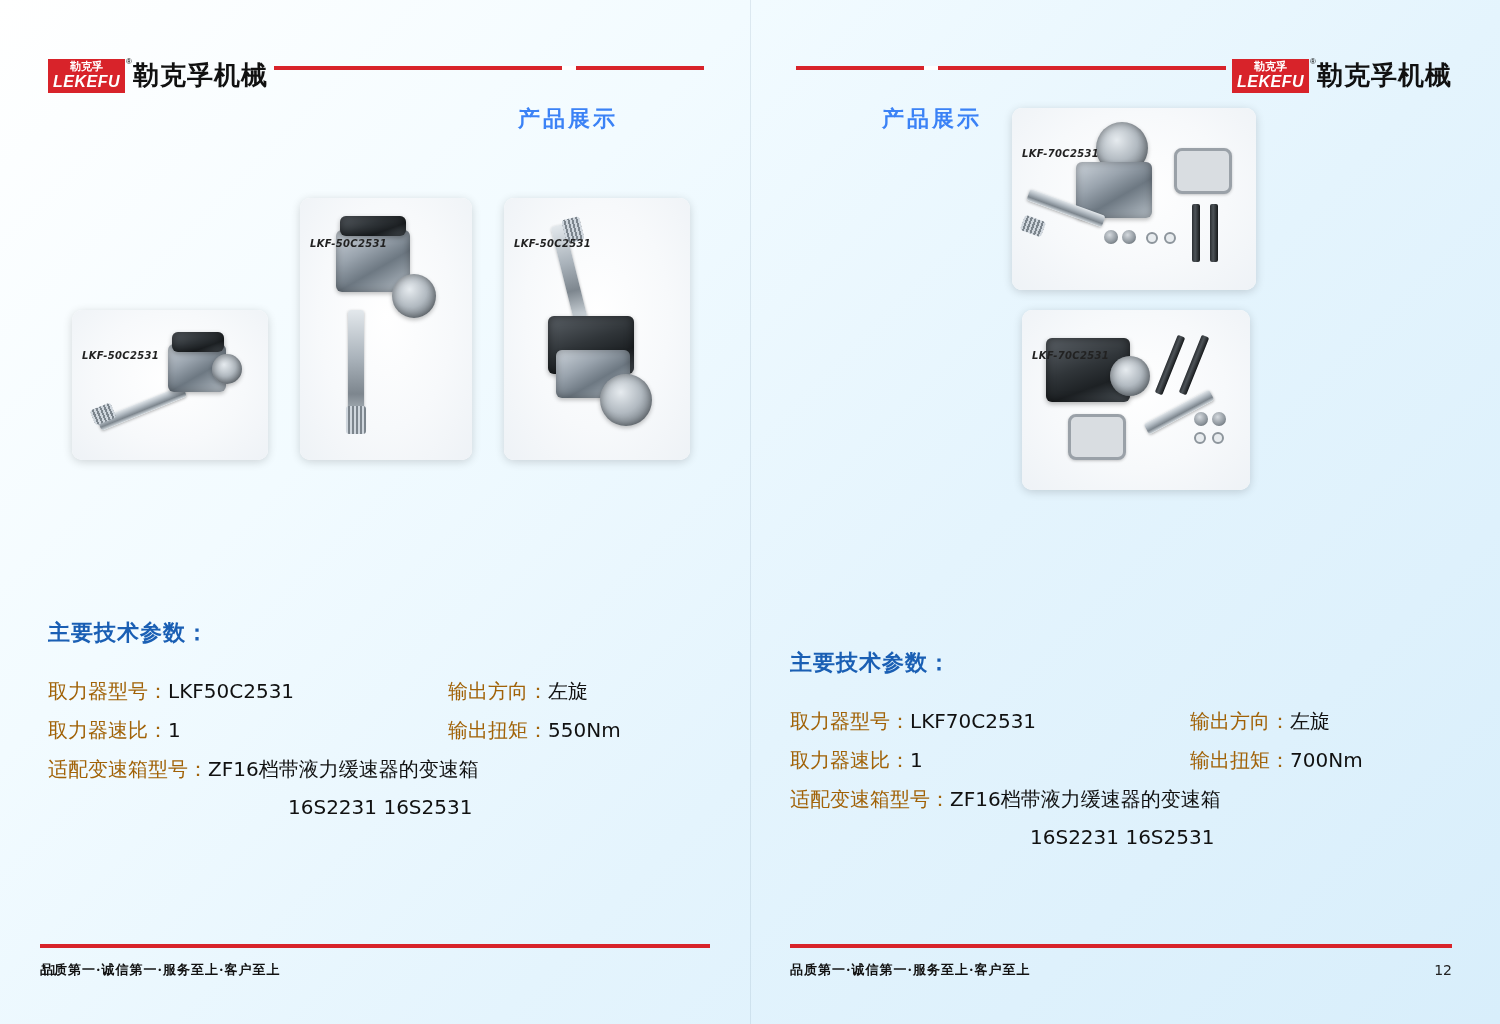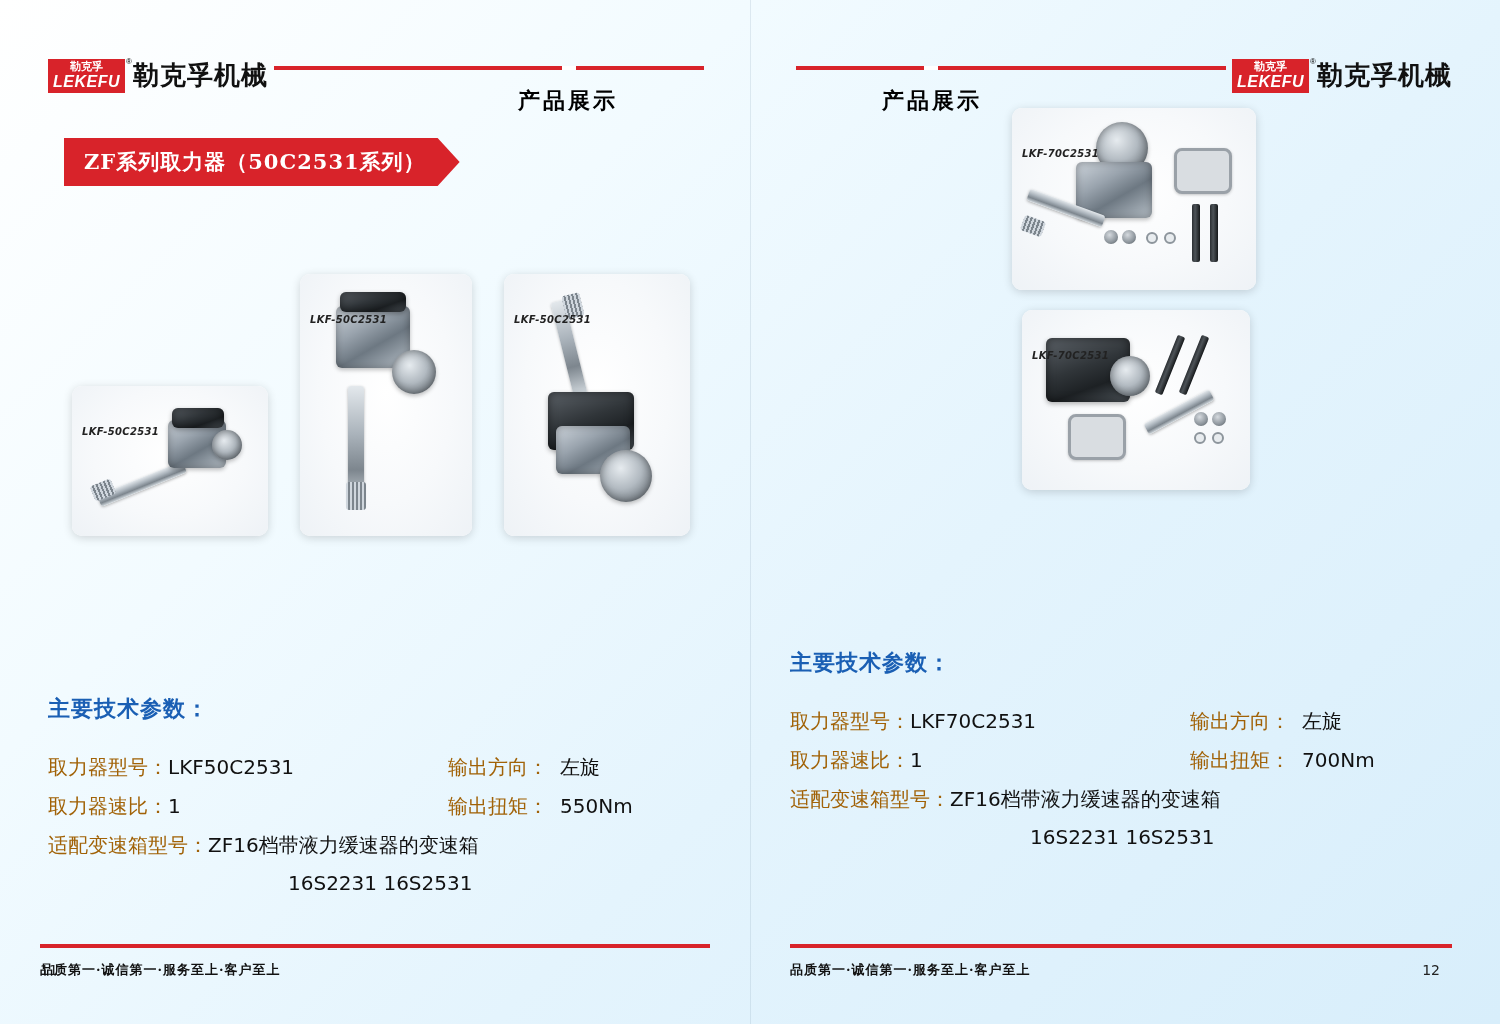--- a/index.html
+++ b/index.html
@@ -67,23 +67,23 @@
   .rule-top.dashed-gap::after {
     content: "";
     position: absolute; top: 0; height: 4px; width: 14px;
     background: #fff;
   }
   .rule-left .rule-top.dashed-gap::after { right: 128px; }
   .rule-right .rule-top.dashed-gap::after { left: 128px; }
 
   .section-title {
     position: absolute;
-    top: 26px;
+    top: 44px;
     font-family: "DejaVu Serif", serif;
-    font-size: 22px; font-weight: bold; color: #000000;
+    font-size: 22px; font-weight: bold; color: #3b82f6;
     letter-spacing: 3px;
     white-space: nowrap;
   }
   .rule-left  .section-title { right: 86px; }
   .rule-right .section-title { left: 86px; }
 
   
   .banner {
     position: relative;
     height: 48px;
@@ -196,21 +196,21 @@
   .spec-row {
     display: flex;
     align-items: baseline;
     margin-bottom: 12px;
     font-size: 20px;
     font-family: "DejaVu Sans", sans-serif;
   }
   .spec-label { color: #a16207; white-space: nowrap; }
   .spec-value { color: #111; white-space: nowrap; }
   .spec-col-a { width: 400px; display: flex; align-items: baseline; }
-  .spec-col-b { display: flex; align-items: baseline; gap: 12px; }
+  .spec-col-b { display: flex; align-items: baseline; }
   .spec-wide { display: block; }
   .spec-cont {
     margin-left: 240px;
     color: #111;
     font-size: 20px;
     font-family: "DejaVu Sans", sans-serif;
     margin-top: 8px;
   }
 
   
@@ -239,21 +239,21 @@
     text-align: center;
   }
   .page-left .footer-tag { left: 32%; transform: translateX(-32%); text-align: left; }
   .page-right .footer-tag { left: 0; text-align: left; }
   .page-no {
     font-family: "DejaVu Sans", sans-serif;
     font-size: 14px; color: #222;
     position: absolute;
   }
   .page-left .page-no { left: 0; }
-  .page-right .page-no { right: 12px; }
+  .page-right .page-no { right: 0; }
 
   .gutter {
     position: absolute;
     left: 750px; top: 0; bottom: 0;
     width: 1px;
     background: rgba(120,150,170,.18);
   }
 </style>
 </head>
 <body>
@@ -270,23 +270,20 @@
           <span class="en">LEKEFU</span>
         </div>
         <div class="logo-text">勒克孚机械</div>
       </div>
       <div class="rule-wrap rule-left">
         <div class="rule-top dashed-gap"></div>
         <div class="section-title">产品展示</div>
       </div>
     </div>
 
-    <div class="banner banner-left">
-      <div class="banner-shape">ZF系列取力器（50C2531系列）</div>
-    </div>
 
     <div class="photos">
 
       <div class="photo" style="left:24px; top:190px; width:196px; height:150px;">
         <div class="photo-inner">
           <div class="part shaft" style="left:24px; top:92px; width:92px; height:12px; transform:rotate(-22deg);"></div>
           <div class="part spline" style="left:20px; top:96px; width:22px; height:16px; transform:rotate(-22deg);"></div>
           <div class="part body-block" style="left:96px; top:34px; width:58px; height:48px;"></div>
           <div class="part dark-block" style="left:100px; top:22px; width:52px; height:20px;"></div>
           <div class="part flange" style="left:140px; top:44px; width:30px; height:30px;"></div>

